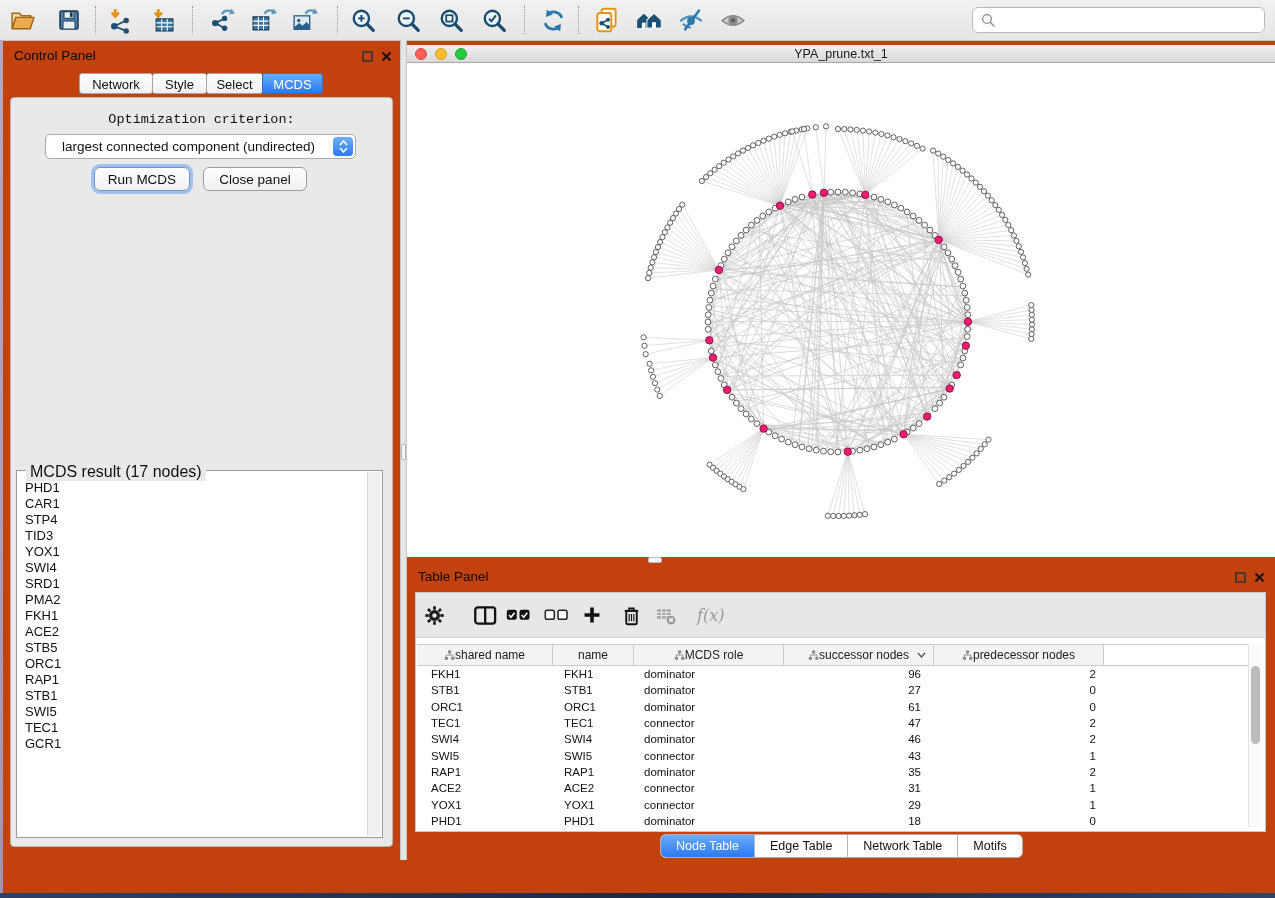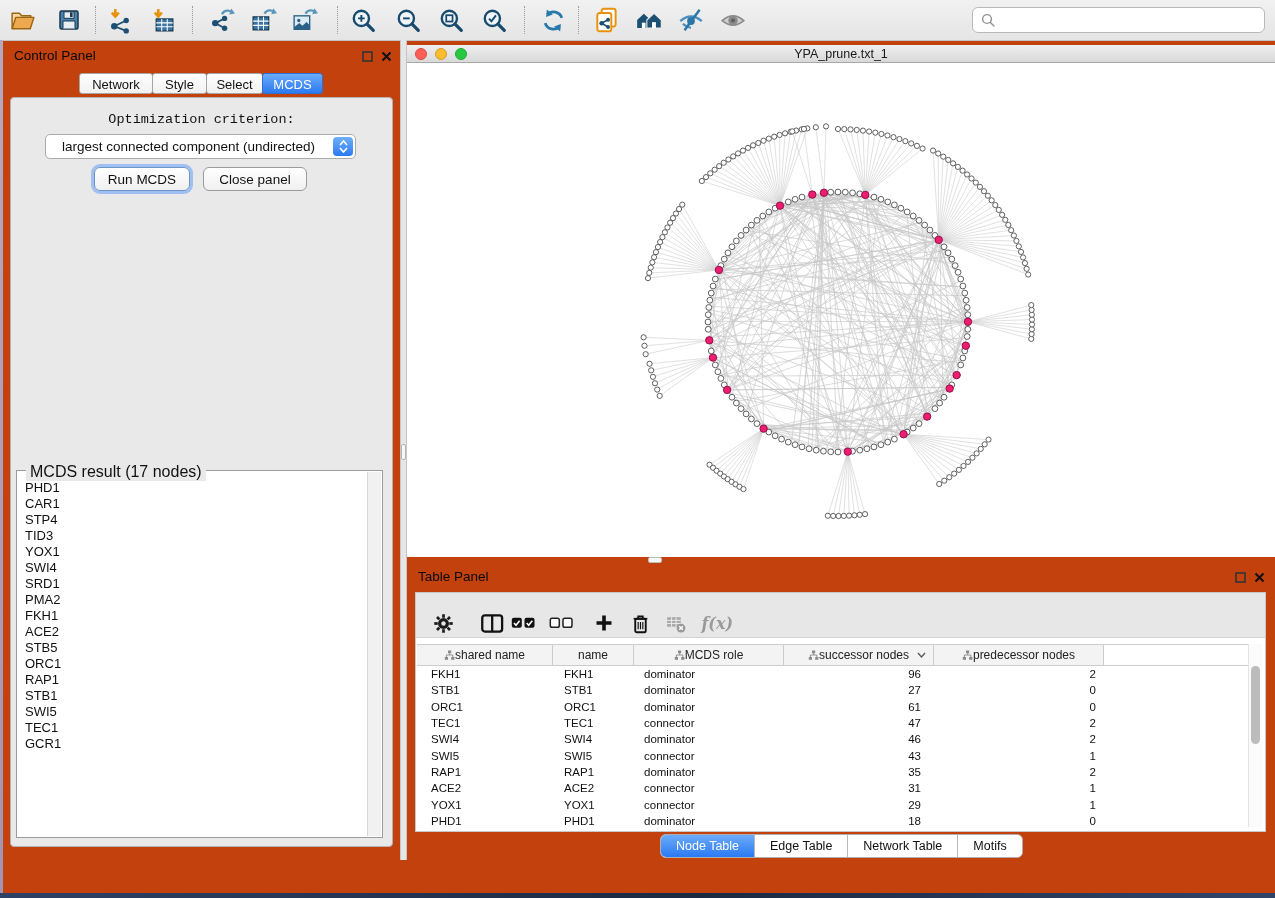--- a/index.html
+++ b/index.html
@@ -56,22 +56,22 @@
   
   .net-titlebar{left:407px;top:45px;width:868px;height:18px;background:linear-gradient(#efefef,#d9d9d9);
                 border-bottom:1px solid #a8a8a8;box-sizing:border-box;}
   .tl{position:absolute;top:3px;width:12px;height:12px;border-radius:50%;box-sizing:border-box;cursor:pointer;}
   .net-title{position:absolute;left:0;right:0;top:2px;text-align:center;font-size:12.5px;color:#1a1a1a;}
   .net-canvas{left:407px;top:63px;width:868px;height:494px;background:#fff;}
   
   .tp-titlebar{left:407px;top:563px;width:868px;height:26px;}
   .tp-body{left:415px;top:592px;width:851px;height:240px;background:#fff;border:1px solid #c8c8c8;box-sizing:border-box;}
   .tp-toolbar{position:absolute;left:0;top:0;right:0;height:44px;background:#e7e7e7;border-bottom:1px solid #d2d2d2;}
-  .tpbtn{position:absolute;top:16px;width:30px;height:28px;display:flex;align-items:center;justify-content:flex-end;
-         background:transparent;border:none;padding:0;cursor:pointer;font-weight:bold;}
+  .tpbtn{position:absolute;top:8px;width:30px;height:28px;display:flex;align-items:center;justify-content:flex-start;
+         background:transparent;border:none;padding:0;cursor:pointer;}
   .fx-label{font-family:"DejaVu Serif","Liberation Serif",serif;font-style:italic;font-size:16px;color:#9a9a9a;}
   .tbl{position:absolute;left:1px;top:51px;width:831px;}
   .thead{display:grid;grid-template-columns:136px 81px 150px 150px 170px 1fr;height:20px;border-top:1px solid #cccccc;
          border-bottom:1px solid #cccccc;box-sizing:content-box;}
   .hcell{background:#f3f3f3;border-right:1px solid #cccccc;display:flex;align-items:center;justify-content:center;
          font-size:12px;color:#222;position:relative;cursor:pointer;}
   .hcell.filler{background:transparent;border-right:none;cursor:default;}
   .sortchev{position:absolute;right:7px;top:7px;}
   .tbody .trow{display:grid;grid-template-columns:136px 81px 150px 150px 170px 1fr;height:16.3px;align-items:center;
                font-size:11.5px;cursor:default;}

